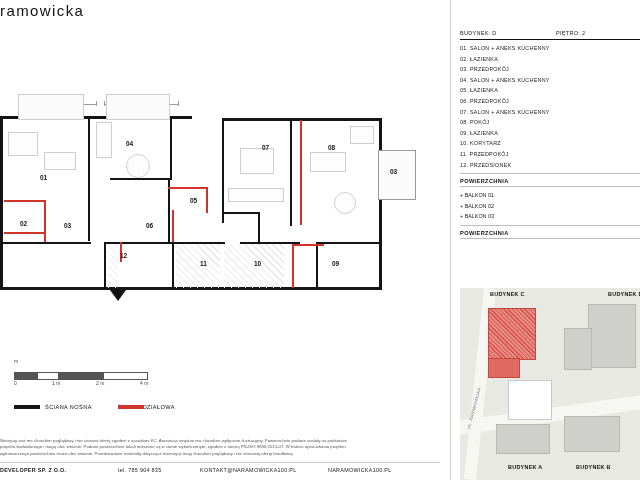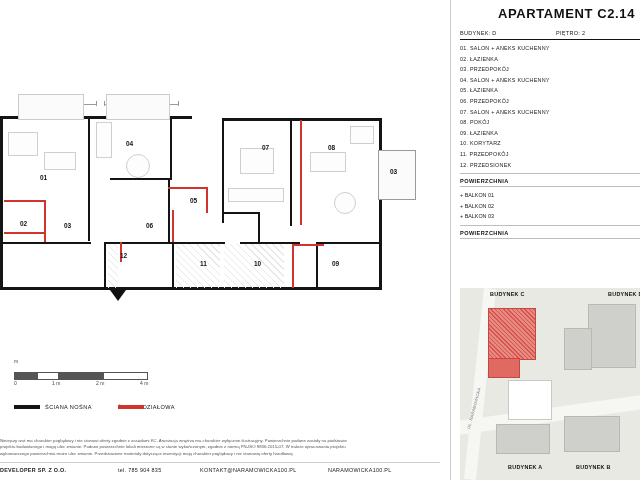--- a/index.html
+++ b/index.html
@@ -81,23 +81,23 @@
   .site-lbl{position:absolute;font-size:5.4px;font-weight:bold;color:#111;letter-spacing:.3px;white-space:nowrap;}
   .site-street{position:absolute;font-size:4px;color:#777;letter-spacing:.3px;}
   .vline{position:absolute;background:#cccccc;width:1px;}
 </style>
 </head>
 <body>
 
 <div class="page">
 
   <div class="brand">
-  </div>
-
-  <div class="apt-title">APARTAMENT C2.14</div>
+    <div class="brand-line1">ramowicka</div>
+  </div>
+
 
   <div class="info">
     <div class="info-topline">
       <span class="b">BUDYNEK: D</span>
       <span>PIĘTRO: 2</span>
     </div>
     <div class="rule"></div>
 
     <div class="room-list">
       <div class="room">

